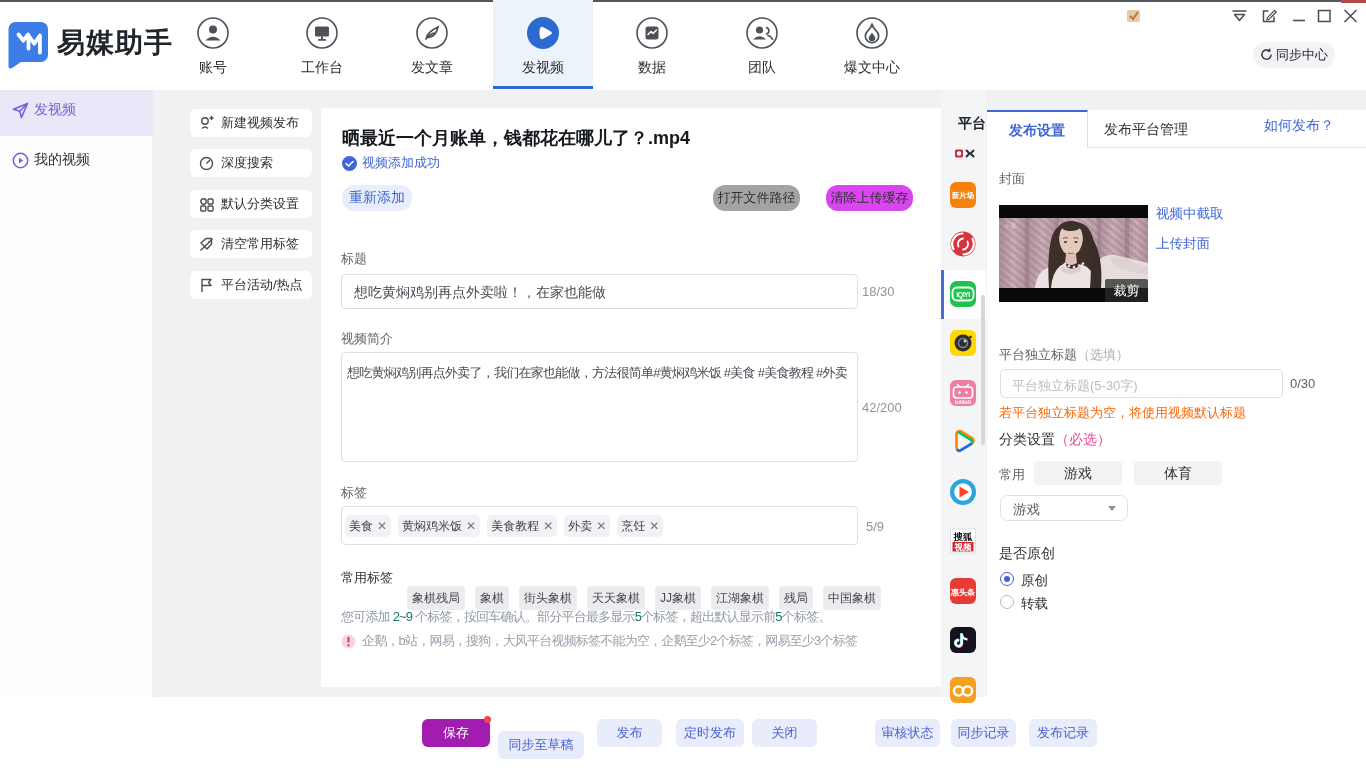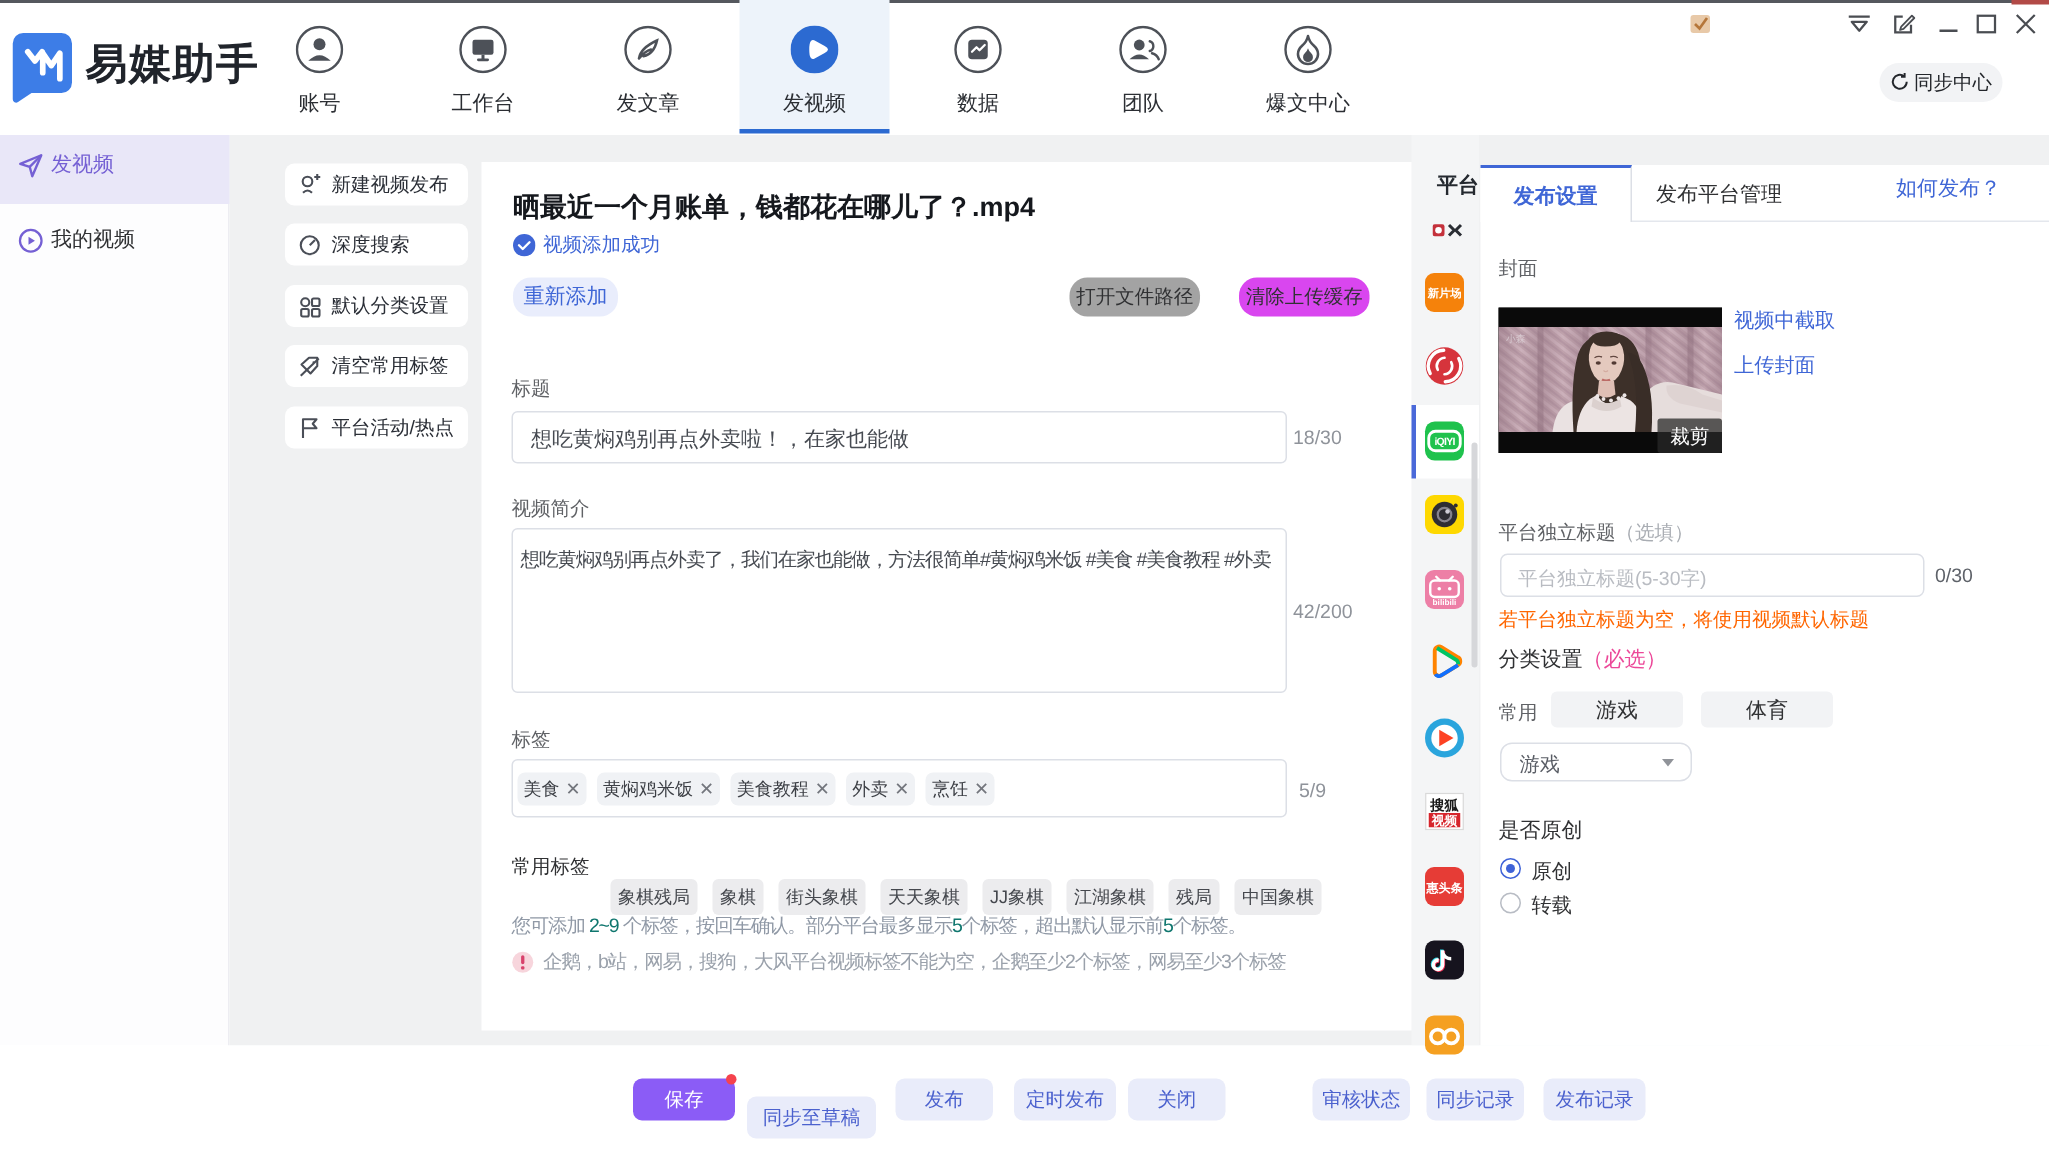--- a/index.html
+++ b/index.html
@@ -91,21 +91,21 @@
 #selecttext{left:1013px;top:501px;font-size:13.5px;color:#5a5e66;z-index:3;}
 #selectarrow{left:1108px;top:506px;width:0;height:0;border-left:4.5px solid transparent;border-right:4.5px solid transparent;border-top:5px solid #909399;z-index:3;}
 #origlabel{left:999px;top:545px;font-size:14px;color:#303133;z-index:2;}
 .radio{position:absolute;width:14px;height:14px;border-radius:50%;z-index:2;background:#fff;}
 #radio1{left:1000px;top:572px;border:1.5px solid #3f63d8;}
 #radio2{left:1000px;top:595px;border:1px solid #b8bcc4;}
 .radiolabel{position:absolute;font-size:13.5px;color:#303133;z-index:2;}
 
 #footer{left:0;top:697px;width:1366px;height:71px;background:#fff;}
 .fbtn{position:absolute;top:719px;height:28px;border-radius:6px;background:#e9ecfa;color:#4b61ce;font-size:13px;display:flex;align-items:center;justify-content:center;z-index:2;}
-#fsave{background:#8b5cf6;color:#fff;}
+#fsave{background:#a21caf;color:#fff;}
 #fsavedot{left:484px;top:716px;width:7px;height:7px;background:#f5434d;border-radius:50%;z-index:3;}
 </style>
 </head>
 <body>
 <div class="abs" id="topline"></div>
 <div class="abs" id="topline-red"></div>
 <div class="abs" id="header"></div>
 <div class="abs" id="navsel"></div>
 <div class="abs" id="navunderline"></div>
 

